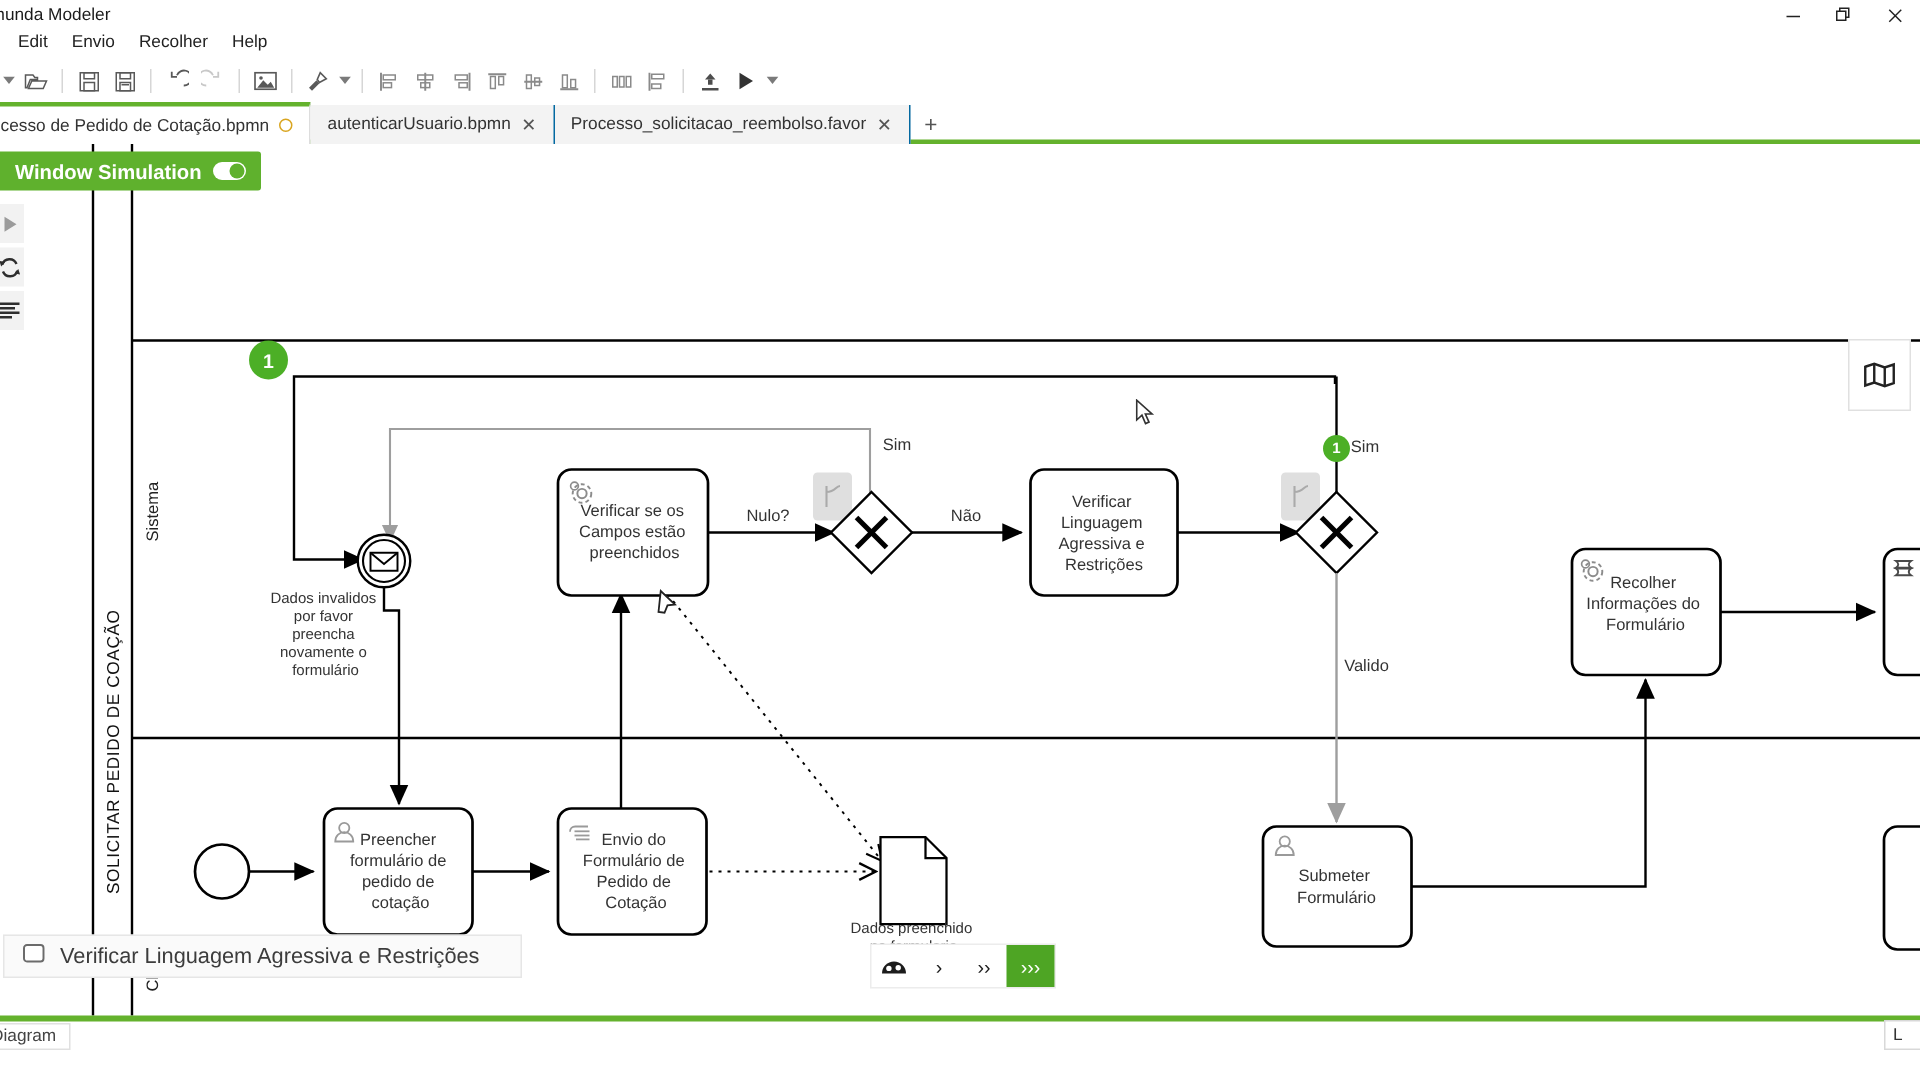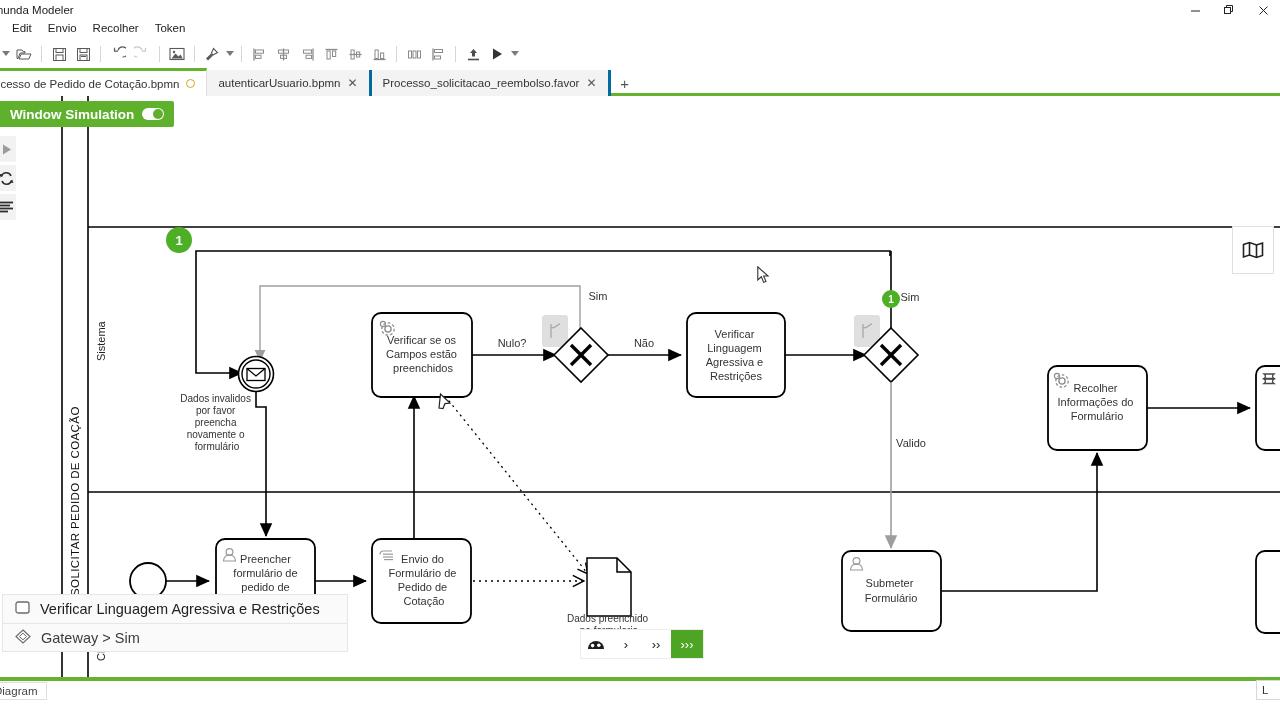--- a/index.html
+++ b/index.html
@@ -32,21 +32,21 @@
      justify-content:center; color:#7a7a7a; font-size:7px; }
   .tb-btn svg, .tb-caret svg { display:block; }
 
   
   .tabbar { height:28px; display:flex; align-items:flex-end; background:#fff;
      position:relative; }
   .tabbar::after { content:""; position:absolute; left:0; right:0; bottom:0;
      height:3px; background:#64b22d; }
   .tab { height:26px; display:flex; align-items:center; gap:7px;
      padding:0 11px; font-size:11.5px; color:#333; background:#f3f3f3;
-     border-right:3px solid #0369a1; white-space:nowrap; position:relative;
+     border-right:1px solid #0369a1; white-space:nowrap; position:relative;
      z-index:2; }
   .tab.active { background:#fff; border-top:3px solid #64b22d;
      border-left:1px solid #ddd; border-right:1px solid #ddd; height:28px; }
   .tab .dirty { width:9px; height:9px; border-radius:50%;
      border:1.6px solid #d9a520; }
   .tab .closex { font-size:12px; color:#555; line-height:1; }
   .tab-add { width:28px; height:26px; display:flex; align-items:center;
      justify-content:center; font-size:15px; color:#555; z-index:2; }
 
   
@@ -145,21 +145,21 @@
           <line x1="9.5" y1="1.5" x2="1.5" y2="9.5" stroke="#222" stroke-width="1"></line>
         </svg>
     </div>
   </div>
 </div>
 
 <div class="menubar">
   <div class="menu-item">Edit</div>
   <div class="menu-item">Envio</div>
   <div class="menu-item">Recolher</div>
-  <div class="menu-item">Token</div>
+  <div class="menu-item">Help</div>
 </div>
 
 <div class="toolbar">
   <div class="tb-caret">
     <svg width="8" height="6" viewBox="0 0 8 6">
         <polygon points="0,0 8,0 4,5" fill="#7a7a7a"></polygon>
       </svg>
   </div>
   <div class="tb-btn">
     <svg width="16" height="16" viewBox="0 0 16 16">
@@ -559,29 +559,20 @@
 
   <div class="elist">
     <div class="elist-row">
       <span>
         <svg width="15" height="13" viewBox="0 0 15 13">
             <rect x="1" y="1" width="13" height="11" rx="2" fill="#fff" stroke="#6b6b6b" stroke-width="1.3"></rect>
           </svg>
       </span>
       <span>Verificar Linguagem Agressiva e Restrições</span>
     </div>
-    <div class="elist-row">
-      <span>
-        <svg width="16" height="15" viewBox="0 0 16 15">
-            <polygon points="8,1 15,7.5 8,14 1,7.5" fill="#fff" stroke="#6b6b6b" stroke-width="1.2"></polygon>
-            <polygon points="8,4.2 11.6,7.5 8,10.8 4.4,7.5" fill="none" stroke="#6b6b6b" stroke-width="1"></polygon>
-          </svg>
-      </span>
-      <span>Gateway &gt; Sim</span>
-    </div>
   </div>
 
   <div class="simbar">
     <div class="simbar-btn">
       <svg width="18" height="14" viewBox="0 0 18 14">
         <path d="M1 12 A8 8 0 0 1 17 12 Z" fill="#1c1c1c"></path>
         <circle cx="5.6" cy="8.6" r="1.8" fill="#fff"></circle>
         <circle cx="11.8" cy="8.2" r="1.8" fill="#fff"></circle>
       </svg>
     </div>

